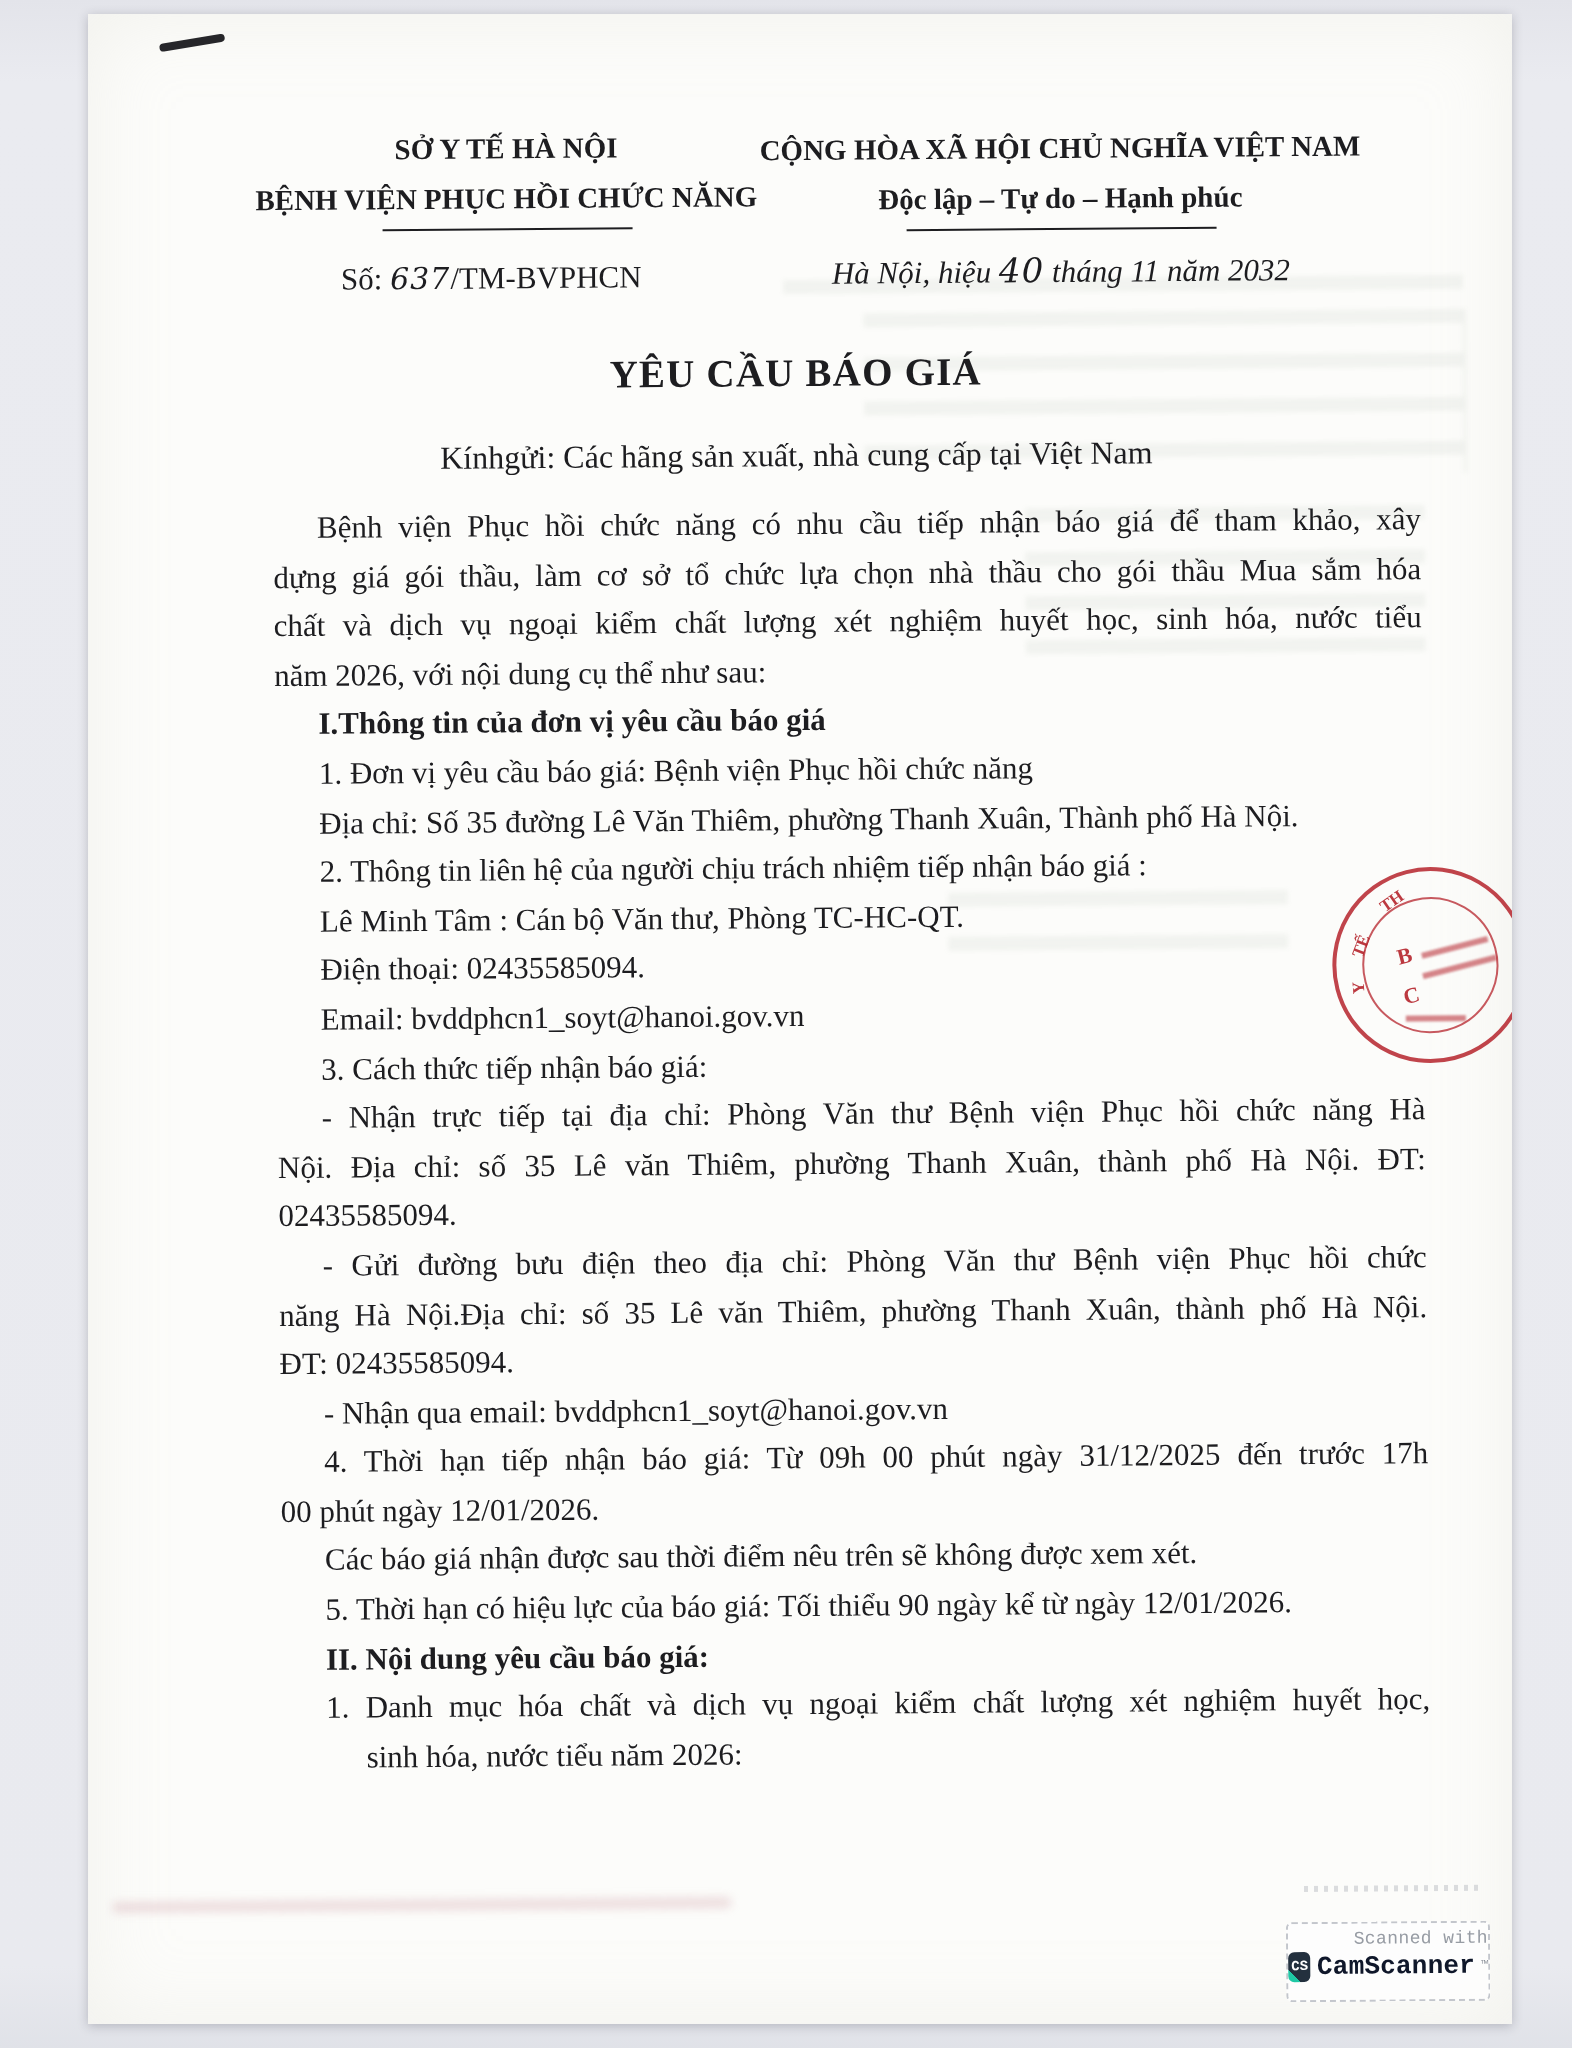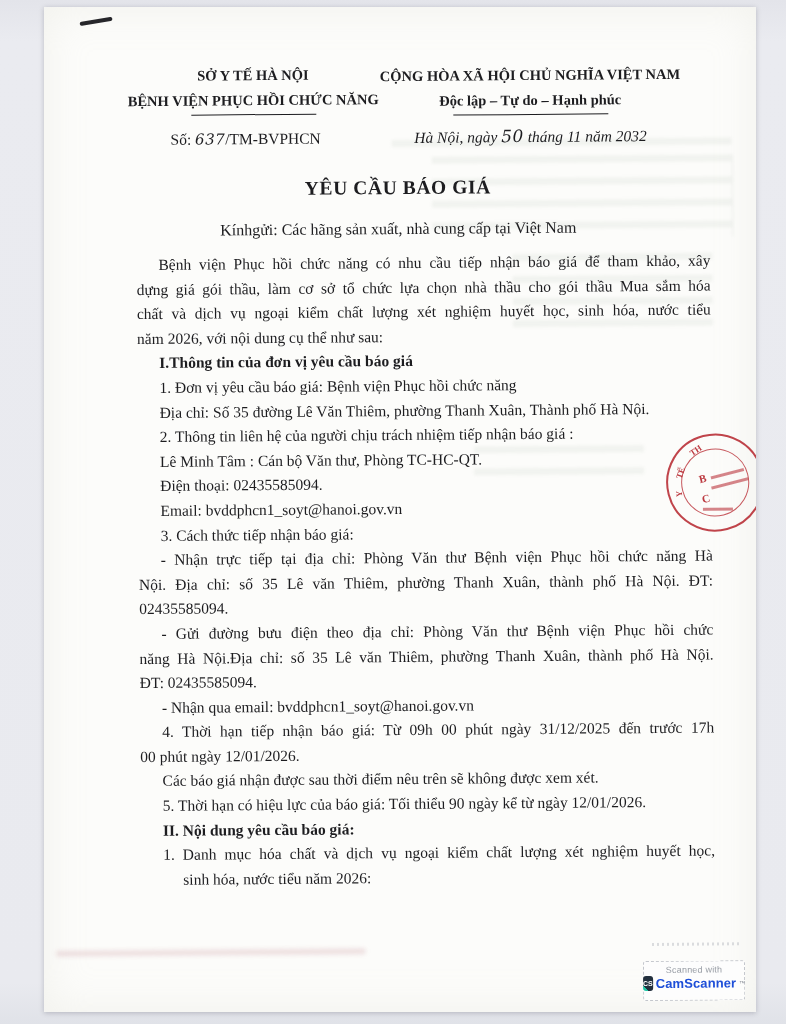--- a/index.html
+++ b/index.html
@@ -60,26 +60,26 @@
   
   .stamp{position:absolute;left:622px;top:429px;width:98px;height:98px;color:#b5232b;transform:rotate(-14deg);}
   .stamp .ring-o{position:absolute;inset:0;border:2.6px solid rgba(181,35,43,.85);border-radius:50%;}
   .stamp .ring-i{position:absolute;inset:15px;border:1.8px solid rgba(181,35,43,.75);border-radius:50%;}
   .stamp .sl{position:absolute;font-weight:bold;font-size:8.5px;color:rgba(181,35,43,.9);}
   .stamp .bar{position:absolute;background:rgba(181,35,43,.55);filter:blur(.6px);}
 
   
   .cs-badge{position:absolute;left:595px;top:956px;width:102px;height:40px;
     border:1px dashed #c3c6cc;border-radius:3px;background:rgba(253,253,253,.9);
-    font-family:Liberation Sans, sans-serif;text-align:center;padding-top:3px;box-sizing:border-box;}
+    font-family:Liberation Mono, monospace;text-align:right;padding-top:3px;box-sizing:border-box;}
   .cs-top{font-size:9px;color:#979ca4;letter-spacing:.2px;}
   .cs-row{display:flex;align-items:center;justify-content:center;gap:3px;margin-top:1px;}
   .cs-icon{width:15px;height:15px;border-radius:3px;display:inline-flex;align-items:center;justify-content:center;
     background:linear-gradient(45deg,#1fc8a5 23%,#23303e 23%);color:#fff;font-size:7px;font-weight:bold;}
-  .cs-brand{font-size:13px;font-weight:bold;color:#1d4ed8;letter-spacing:.1px;}
+  .cs-brand{font-size:13px;font-weight:bold;color:#0f172a;letter-spacing:.1px;}
   .cs-tm{font-size:6px;color:#8a8f98;vertical-align:top;}
 </style>
 </head>
 <body>
 
 <div class="scan-bg"></div>
 
 <div class="page">
   <div class="content">
 
@@ -109,22 +109,22 @@
       <div>Độc lập – Tự do – Hạnh phúc</div>
       <div class="ul"></div>
     </div>
 
     <div class="so-line">
       <span>Số:</span>
       <span class="hw">637</span><span>/TM-BVPHCN</span>
     </div>
 
     <div class="date-line">
-      <span>Hà Nội, ngày</span>
-      <span class="hw">50</span>
+      <span>Hà Nội, hiệu</span>
+      <span class="hw">40</span>
       <span>tháng 11</span>
       <span>năm 2032</span>
     </div>
 
     <div class="doc-title">YÊU CẦU BÁO GIÁ</div>
     <div class="salutation">Kínhgửi: Các hãng sản xuất, nhà cung cấp tại Việt Nam</div>
 
     <div class="body-text">
       <div class="line ind jf">Bệnh viện Phục hồi chức năng có nhu cầu tiếp nhận báo giá để tham khảo, xây</div>
       <div class="line jf">dựng giá gói thầu, làm cơ sở tổ chức lựa chọn nhà thầu cho gói thầu Mua sắm hóa</div>

